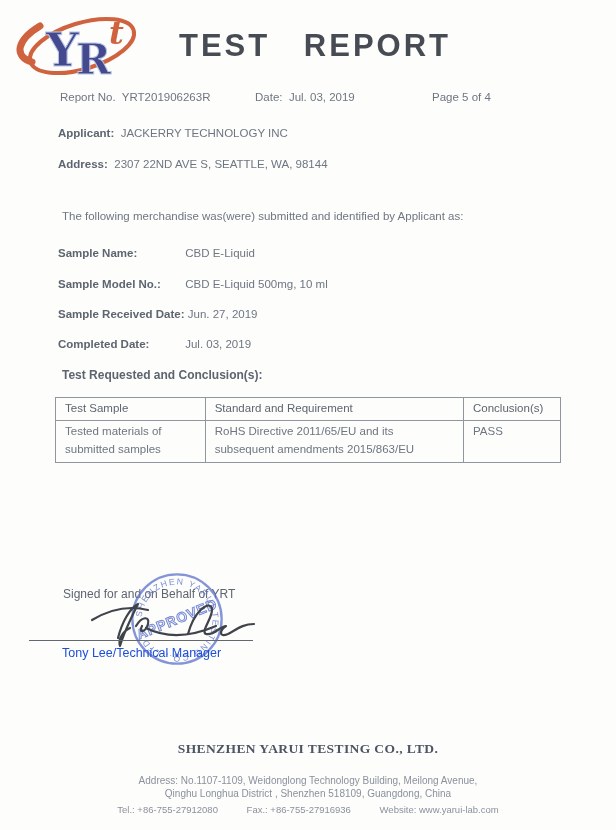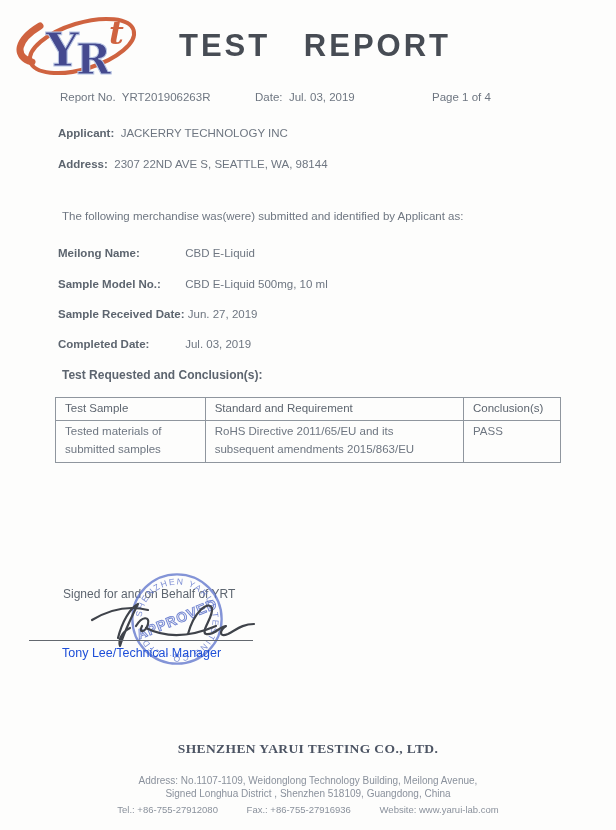--- a/index.html
+++ b/index.html
@@ -76,36 +76,36 @@
 
   <div class="meta-row">
     <span class="meta-report">
       <span>Report No.</span>&nbsp;
       <span>YRT201906263R</span>
     </span>
     <span class="meta-date">
       <span>Date:</span>&nbsp;
       <span>Jul. 03, 2019</span>
     </span>
-    <span class="meta-page">Page 1 of 4</span>
+    <span class="meta-page">Page 5 of 4</span>
   </div>
 
   <div class="fieldline applicant">
     <b>Applicant:</b>&nbsp;
     <span>JACKERRY TECHNOLOGY INC</span>
   </div>
   <div class="fieldline address">
     <b>Address:</b>&nbsp;
     <span>2307 22ND AVE S, SEATTLE, WA, 98144</span>
   </div>
 
   <div class="intro">The following merchandise was(were) submitted and identified by Applicant as:</div>
 
   <div class="samplerow sr0">
-    <span class="lbl">Meilong Name:</span>
+    <span class="lbl">Sample Name:</span>
     <span>CBD E-Liquid</span>
   </div>
   <div class="samplerow sr1">
     <span class="lbl">Sample Model No.:</span>
     <span>CBD E-Liquid 500mg, 10 ml</span>
   </div>
   <div class="samplerow sr2">
     <span class="lbl">Sample Received Date:</span>
     <span>Jun. 27, 2019</span>
   </div>
@@ -157,21 +157,21 @@
     </g>
   </svg>
 
   <div class="sig-line"></div>
   <div class="sig-name">Tony Lee/Technical Manager</div>
 
   <div class="footer">
     <div class="company">SHENZHEN YARUI TESTING CO., LTD.</div>
     <div class="addr">
       <div>Address: No.1107-1109, Weidonglong Technology Building, Meilong Avenue,</div>
-      <div>Signed Longhua District , Shenzhen 518109, Guangdong, China</div>
+      <div>Qinghu Longhua District , Shenzhen 518109, Guangdong, China</div>
     </div>
     <div class="telrow">
       <span>Tel.: +86-755-27912080</span>
       <span>Fax.: +86-755-27916936</span>
       <span>Website: www.yarui-lab.com</span>
     </div>
   </div>
 
 </div>
 

